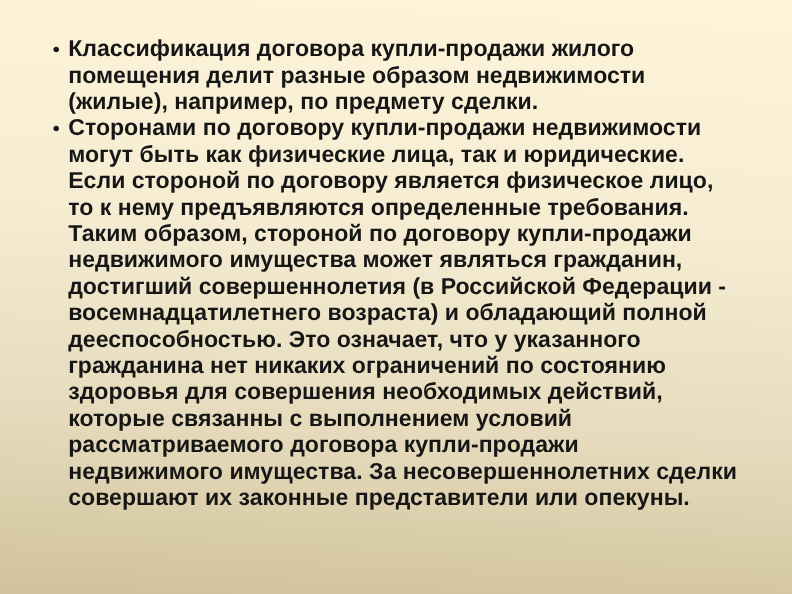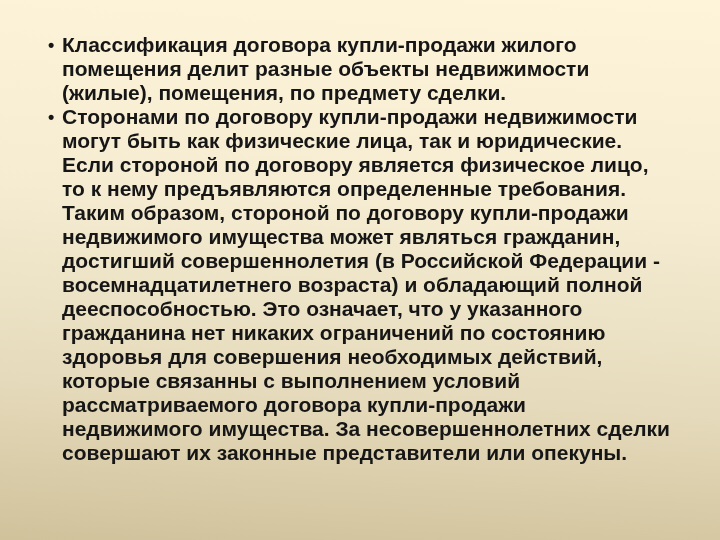--- a/index.html
+++ b/index.html
@@ -42,20 +42,20 @@
     line-height: 24px;
   }
 </style>
 </head>
 <body>
 
 <div class="slide" style="background: linear-gradient(183deg, rgb(253, 244, 217) 0%, rgb(245, 236, 210) 38%, rgb(229, 218, 187) 72%, rgb(208, 194, 155) 100%); color: rgb(22, 22, 22);">
   <ul class="bullets">
     <li>
       <span class="marker">•</span>
-      <span>Классификация договора купли-продажи жилого помещения делит разные объекты недвижимости (жилые), помещения, по предмету сделки.</span>
+      <span>Классификация договора купли-продажи жилого помещения делит разные образом недвижимости (жилые), например, по предмету сделки.</span>
     </li>
     <li>
       <span class="marker">•</span>
       <span>Сторонами по договору купли-продажи недвижимости могут быть как физические лица, так и юридические. Если стороной по договору является физическое лицо, то к нему предъявляются определенные требования. Таким образом, стороной по договору купли-продажи недвижимого имущества может являться гражданин, достигший совершеннолетия (в Российской Федерации - восемнадцатилетнего возраста) и обладающий полной дееспособностью. Это означает, что у указанного гражданина нет никаких ограничений по состоянию здоровья для совершения необходимых действий, которые связанны с выполнением условий рассматриваемого договора купли-продажи недвижимого имущества. За несовершеннолетних сделки совершают их законные представители или опекуны.</span>
     </li>
   </ul>
 </div>
 
 </body></html>

